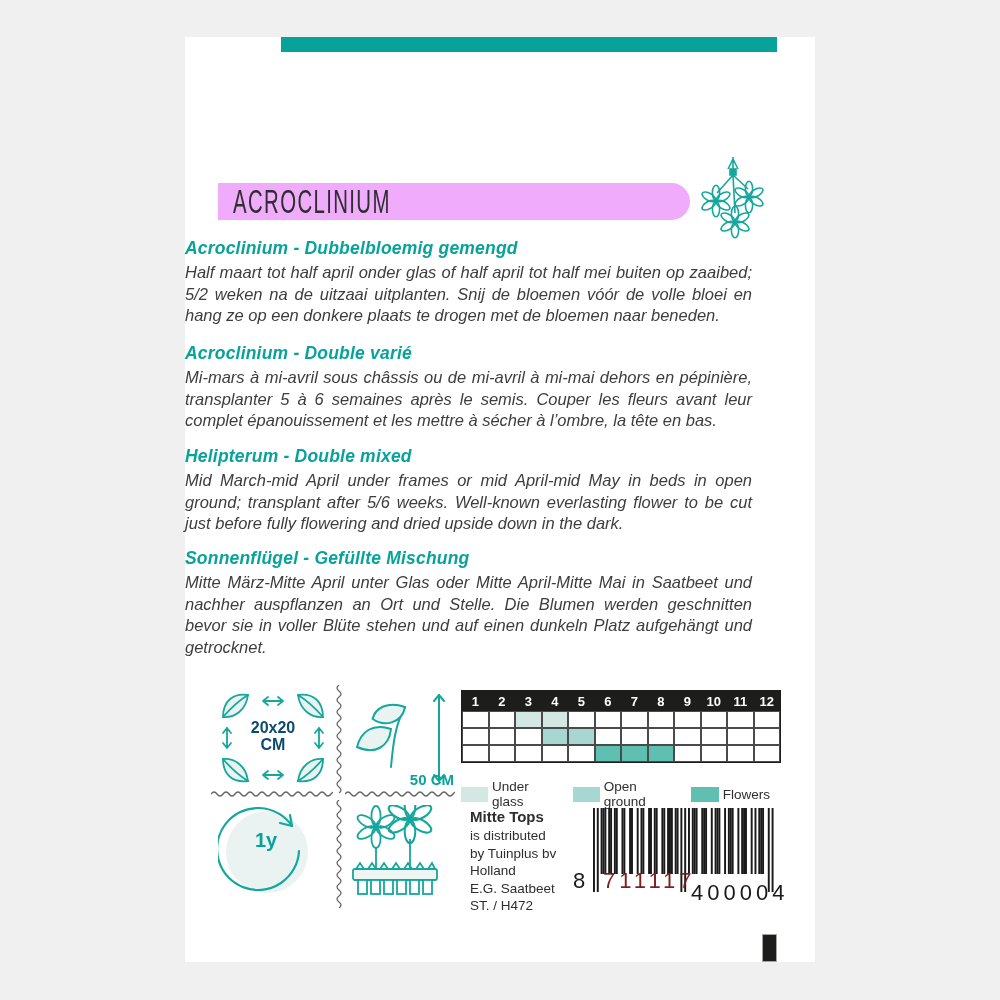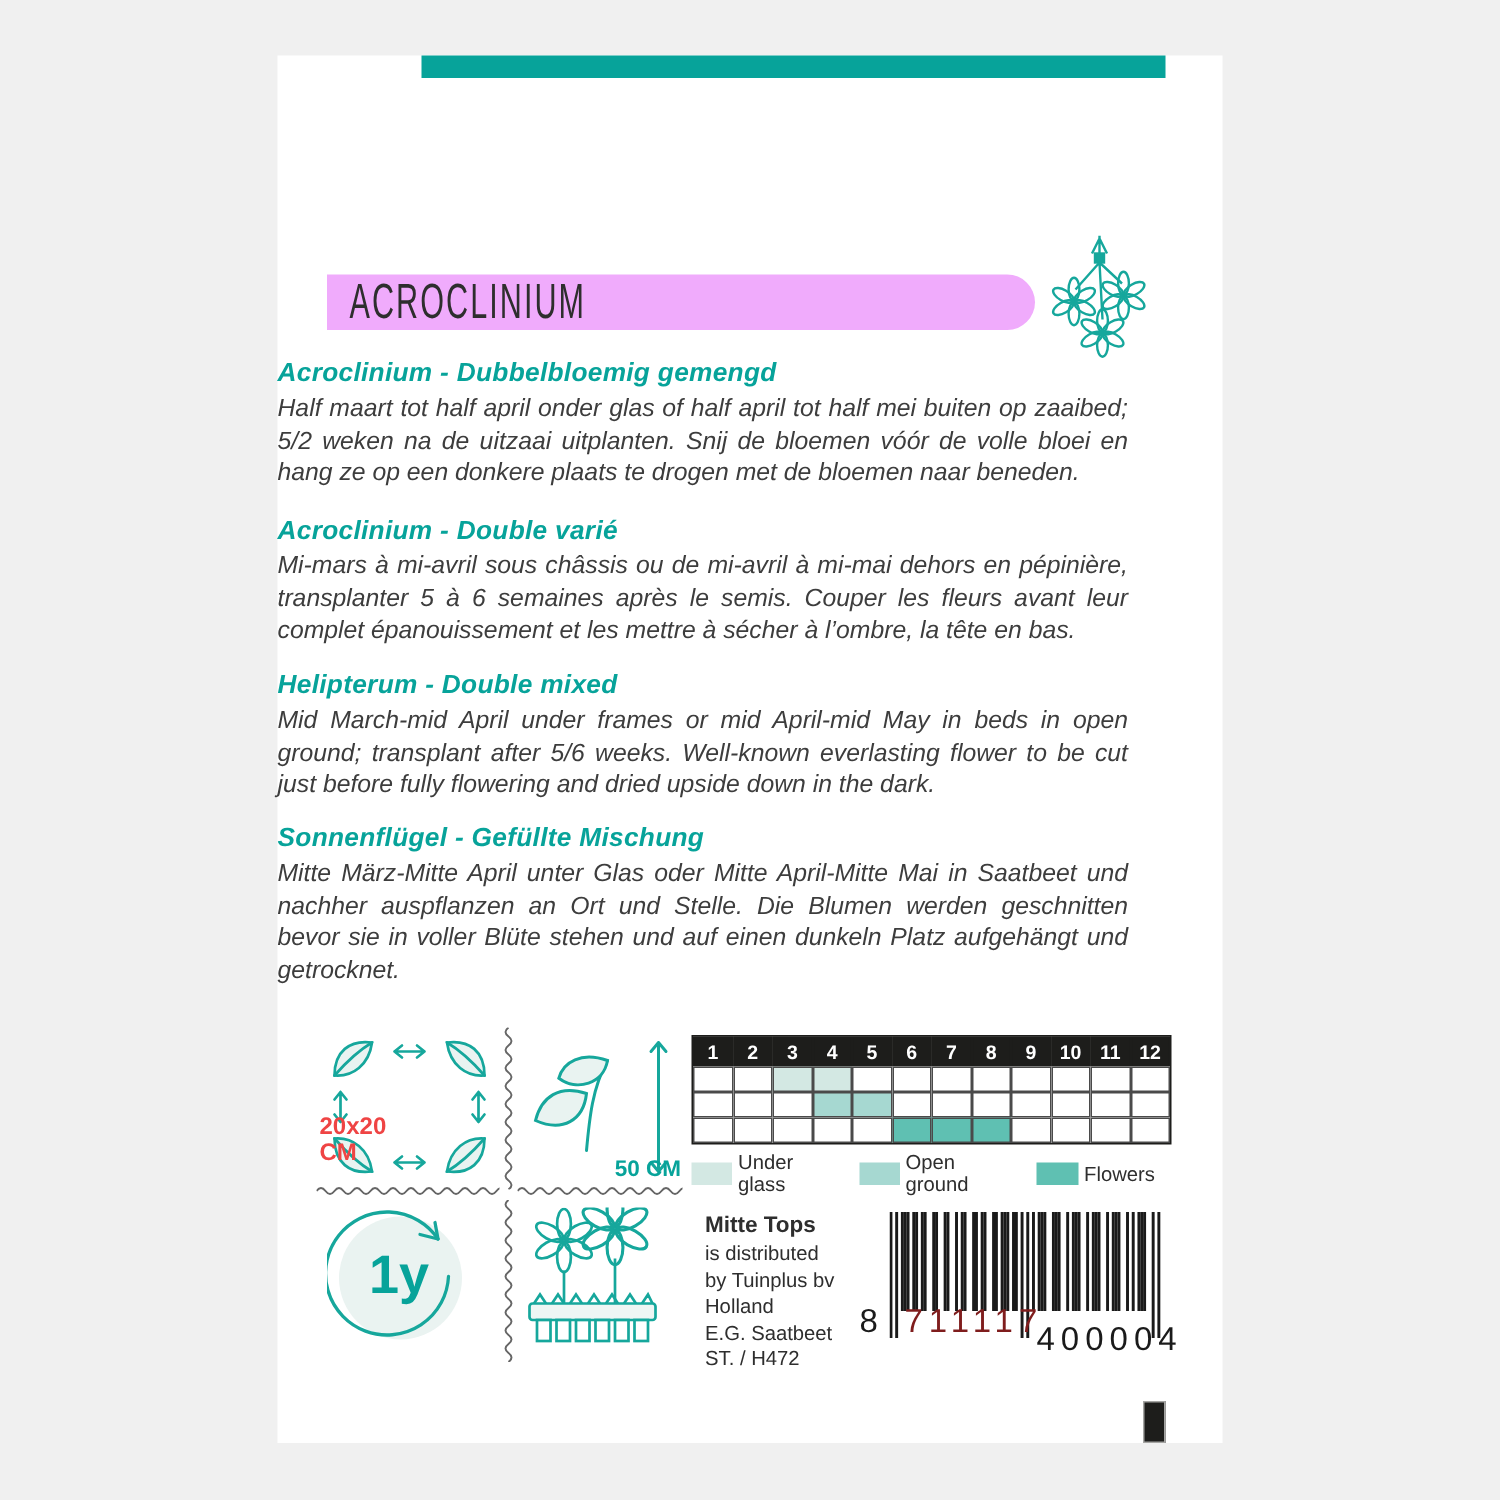--- a/index.html
+++ b/index.html
@@ -12,43 +12,43 @@
   .title-text { font-size:30px; color:#2e2e2e; letter-spacing:2px; font-weight:400;
                 transform:scale(0.68,1.1); transform-origin:left center; margin-left:15px; white-space:nowrap; }
   .bouquet { position:absolute; left:513px; top:120px; }
   .sec { position:absolute; left:0; width:567px;font-style:italic; }
   .sec h2 { color:#07a39a; font-size:17.5px; font-weight:bold; margin-bottom:3px; letter-spacing:0.2px; }
   .sec p  { color:#3d3d3d; font-size:16.5px; line-height:21.5px; text-align:justify; }
   .sec-nl { top:201px; } .sec-fr { top:306px; } .sec-en { top:409px; } .sec-de { top:511px; }
 
   .iconbox { position:absolute; }
   .spacing-box { left:28px; top:648px; width:120px; height:106px; }
-  .spacing-label { position:absolute; left:0; top:34px; width:120px; 
-                   color:#ef4444; font-weight:bold; font-size:16px; line-height:17px;margin-top:24px; }
+  .spacing-label { position:absolute; left:0; top:34px; width:120px; text-align:center;
+                   color:#0c4a6e; font-weight:bold; font-size:16px; line-height:17px; }
   .height-box { left:162px; top:648px; width:106px; height:106px; }
   .height-label { position:absolute; left:17px; top:86px; width:90px; text-align:right;
                   color:#07a39a; font-weight:bold; font-size:15px; }
   .divider { position:absolute; }
 
   
   .calendar { position:absolute; left:276px; top:653px; width:320px; }
   .cal-table { display:grid; grid-template-columns:repeat(12,1fr); border:1.5px solid #1d1d1b; }
   .cal-cell { height:17px; border:0.5px solid #4a4a4a; background:#fff; }
   .cal-head { height:20px; background:#1d1d1b; color:#fff; font-size:13px; font-weight:bold;
               display:flex; align-items:center; justify-content:center; border:0.5px solid #1d1d1b; }
   .legend { display:flex; margin-top:4px; align-items:center; }
-  .legend-item { display:flex; align-items:center; }
+  .legend-item { display:flex; align-items:center;margin-top:12px; }
   .legend-swatch { width:28px; height:15px; margin-right:4px; }
   .legend-label { font-size:13.5px; color:#2e2e2e; margin-right:11px; }
 
   
   .cycle-box { left:33px; top:766px; width:96px; height:96px; }
   .cycle-disc { position:absolute; left:8px; top:8px; width:82px; height:82px; border-radius:50%; background:#eaf3f1; }
   .cycle-label { position:absolute; left:0; top:26px; width:96px; text-align:center;
-                 color:#07a39a; font-weight:bold; font-size:36px; }
+                 color:#07a39a; font-weight:bold; font-size:20px; }
   .planter-box { left:163px; top:768px; width:95px; height:100px; }
 
   .distributor { position:absolute; left:285px; top:771px; width:110px; color:#2e2e2e; }
   .distributor .brand { font-weight:bold; font-size:15px; margin-bottom:2px; }
   .distributor .line { font-size:13.5px; line-height:17.5px; }
 
   .barcode { position:absolute; left:388px; top:771px; width:205px; height:95px; }
   .bc-first { position:absolute; left:0; top:60px; font-size:22px; color:#1a1a1a; }
   .bc-left  { position:absolute; left:30px; top:60px; width:76px; text-align:left;
               font-size:22px; letter-spacing:4px; color:#7f1d1d; }

